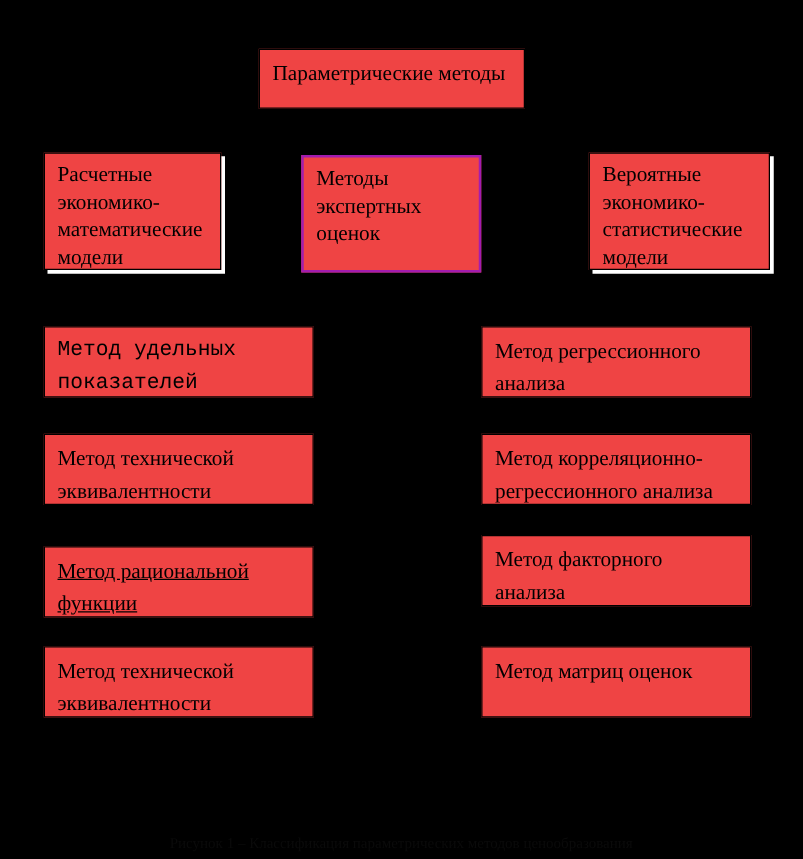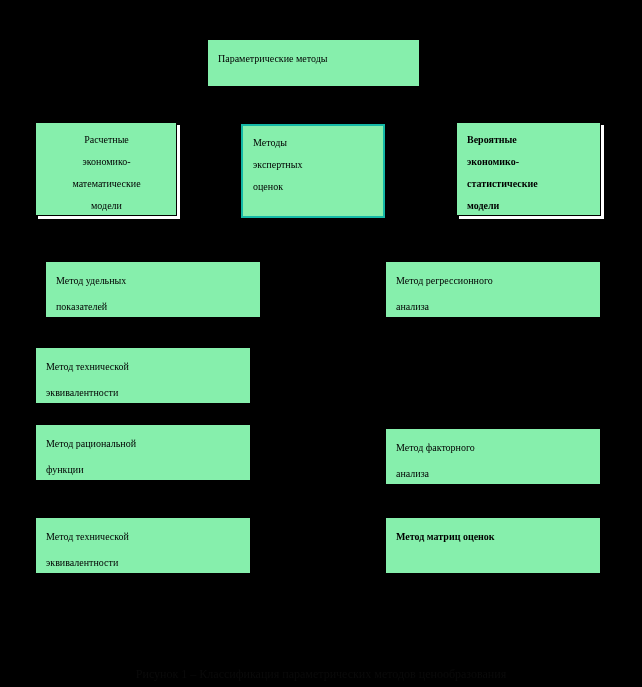--- a/index.html
+++ b/index.html
@@ -15,83 +15,85 @@
     overflow: hidden;
   }
   .canvas {
     position: relative;
     width: 642px;
     height: 687px;
     background: #000000;
   }
   .node {
     position: absolute;
-    background: #86efac;
+    background: #ef4444;
     color: #000000;
     border: 1px solid #000000;
     box-sizing: border-box;
-    font-size: 10px;
+    font-size: 17px;
     line-height: 26px;
     padding: 6px 9px 6px 10px;
     white-space: pre-line;
   }
   .node.shadow {
     box-shadow: 3px 3px 0 0 #ffffff;
   }
   .node.thick {
-    border: 2px solid #14b8a6;
+    border: 2px solid #a21caf;
   }
   .caption {
     position: absolute;
     left: 0;
     width: 642px;
     text-align: center;
     color: #0a0a0a;
     font-size: 12px;
     font-family: "Liberation Serif", serif;
   }
 </style>
 </head>
 <body>
 
 <div class="canvas">
 
   <div class="node" style="left:207px; top:39px; width:213px; height:48px;">Параметрические методы</div>
 
-  <div class="node shadow" style="left:35px; top:122px; width:142px; height:94px; line-height:22px;text-align:center;">Расчетные
+  <div class="node shadow" style="left:35px; top:122px; width:142px; height:94px; line-height:22px;">Расчетные
 экономико-
 математические
 модели</div>
 
   <div class="node thick" style="left:241px; top:124px; width:144px; height:94px; line-height:22px;">Методы
 экспертных
 оценок</div>
 
-  <div class="node shadow" style="left:456px; top:122px; width:145px; height:94px; line-height:22px;font-weight:bold;">Вероятные
+  <div class="node shadow" style="left:471px; top:122px; width:145px; height:94px; line-height:22px;">Вероятные
 экономико-
 статистические
 модели</div>
 
-  <div class="node" style="left:45px; top:261px; width:216px; height:57px;">Метод удельных
+  <div class="node" style="left:35px; top:261px; width:216px; height:57px;font-family:Liberation Mono, monospace;">Метод удельных
 показателей</div>
 
   <div class="node" style="left:35px; top:347px; width:216px; height:57px;">Метод технической
 эквивалентности</div>
 
-  <div class="node" style="left:35px; top:424px; width:216px; height:57px;">Метод рациональной
+  <div class="node" style="left:35px; top:437px; width:216px; height:57px;text-decoration:underline;">Метод рациональной
 функции</div>
 
   <div class="node" style="left:35px; top:517px; width:216px; height:57px;">Метод технической
 эквивалентности</div>
 
   <div class="node" style="left:385px; top:261px; width:216px; height:57px;">Метод регрессионного
 анализа</div>
 
+  <div class="node" style="left:385px; top:347px; width:216px; height:57px;">Метод корреляционно-
+регрессионного анализа</div>
 
   <div class="node" style="left:385px; top:428px; width:216px; height:57px;">Метод факторного
 анализа</div>
 
-  <div class="node" style="left:385px; top:517px; width:216px; height:57px;font-weight:bold;">Метод матриц оценок</div>
+  <div class="node" style="left:385px; top:517px; width:216px; height:57px;">Метод матриц оценок</div>
 
 
   <div class="caption" style="top:667px;">Рисунок 1 – Классификация параметрических методов ценообразования</div>
 
 </div>
 
 </body></html>

